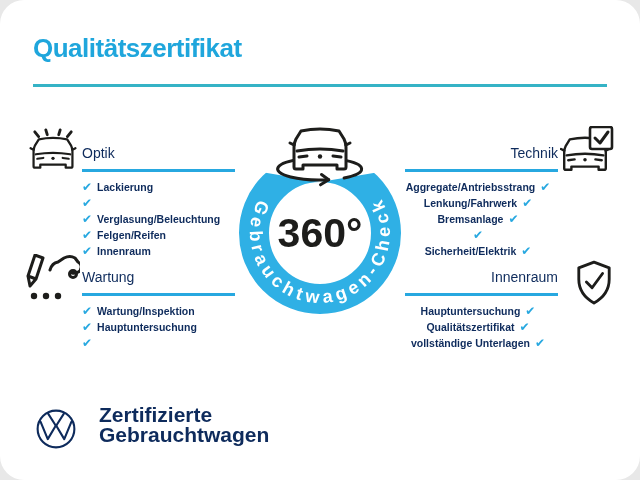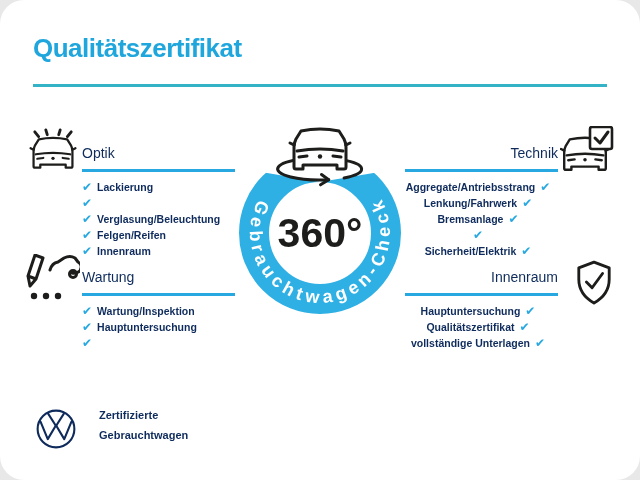--- a/index.html
+++ b/index.html
@@ -21,21 +21,21 @@
   .top-rule{height:3px;background:var(--teal);}
   .sec-title{font-size:14px;font-weight:normal;color:var(--dark);white-space:nowrap;}
   .sec-underline{height:3px;background:var(--lblue);}
   .items{display:flex;flex-direction:column;gap:4px;}
   .item{display:flex;align-items:center;gap:5px;font-size:10.5px;font-weight:bold;
         color:var(--dark);line-height:12px;white-space:nowrap;}
   .item .chk{color:var(--lblue);font-size:12px;line-height:12px;
              font-family:"DejaVu Sans",sans-serif;}
   .right-col .sec-title{text-align:right;}
   .right-col .item{justify-content:center;}
-  .brand-text{font-size:11px;font-weight:bold;color:var(--dark);line-height:20px;}
+  .brand-text{font-size:21px;font-weight:bold;color:var(--dark);line-height:20px;}
   svg{display:block;}
   .lineart{stroke:var(--ink);stroke-width:3;fill:none;stroke-linecap:round;stroke-linejoin:round;}
 </style>
 </head>
 <body>
 
 <div class="stage">
 
   <svg width="0" height="0" style="position:absolute" aria-hidden="true">
     <defs>

